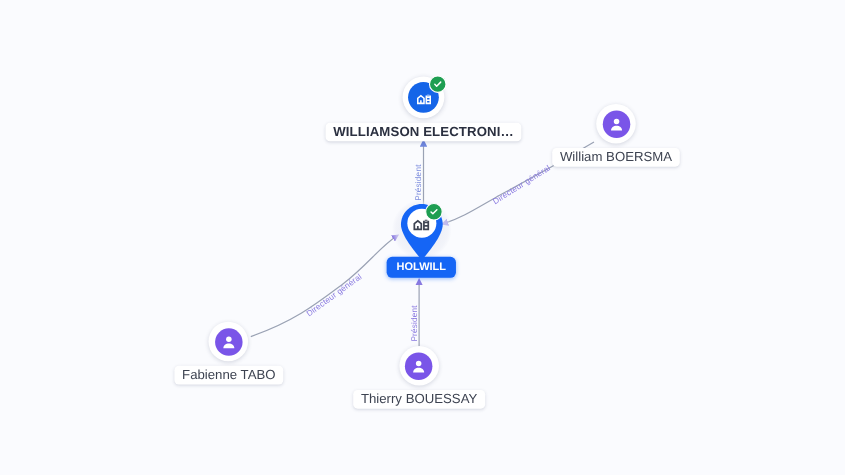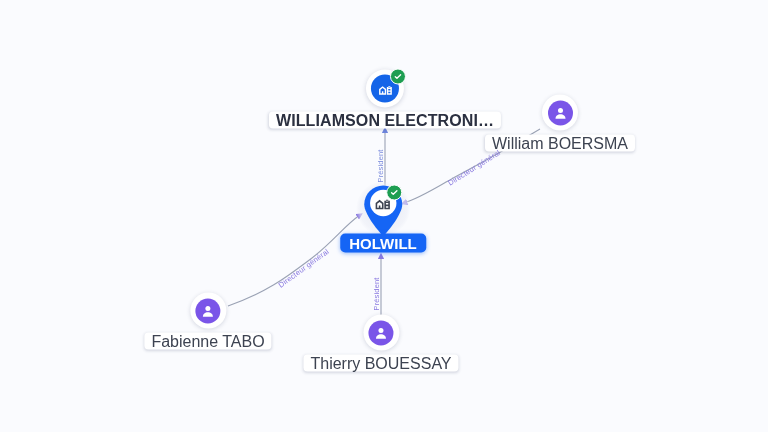--- a/index.html
+++ b/index.html
@@ -86,33 +86,33 @@
   .badge-check svg{width:8px;height:8px;display:block;}
   .badge-on-pin{top:1px;right:3px;}
 
   
   .node-label{
     margin-top:4px;
     background:#ffffff;
     border-radius:4px;
     box-shadow:0 1px 3px rgba(40,50,90,.18);
     padding:2px 7px;
-    font-size:16px;
+    font-size:12px;
     line-height:13px;
     color:#3d4351;
     white-space:nowrap;
     z-index:5;
     position:relative;
   }
   .node-label.bold{font-weight:bold;color:#2b3040;letter-spacing:.1px;}
   .node-label.focus{
     background:#1565f5;
     color:#ffffff;
     font-weight:bold;
-    font-size:15px;
+    font-size:10px;
     border-radius:5px;
     padding:3px 9px;
     box-shadow:0 1px 4px rgba(21,101,245,.45);
     margin-top:-4px;
   }
 
   
   .edge-label{
     position:absolute;
     font-size:7.5px;

